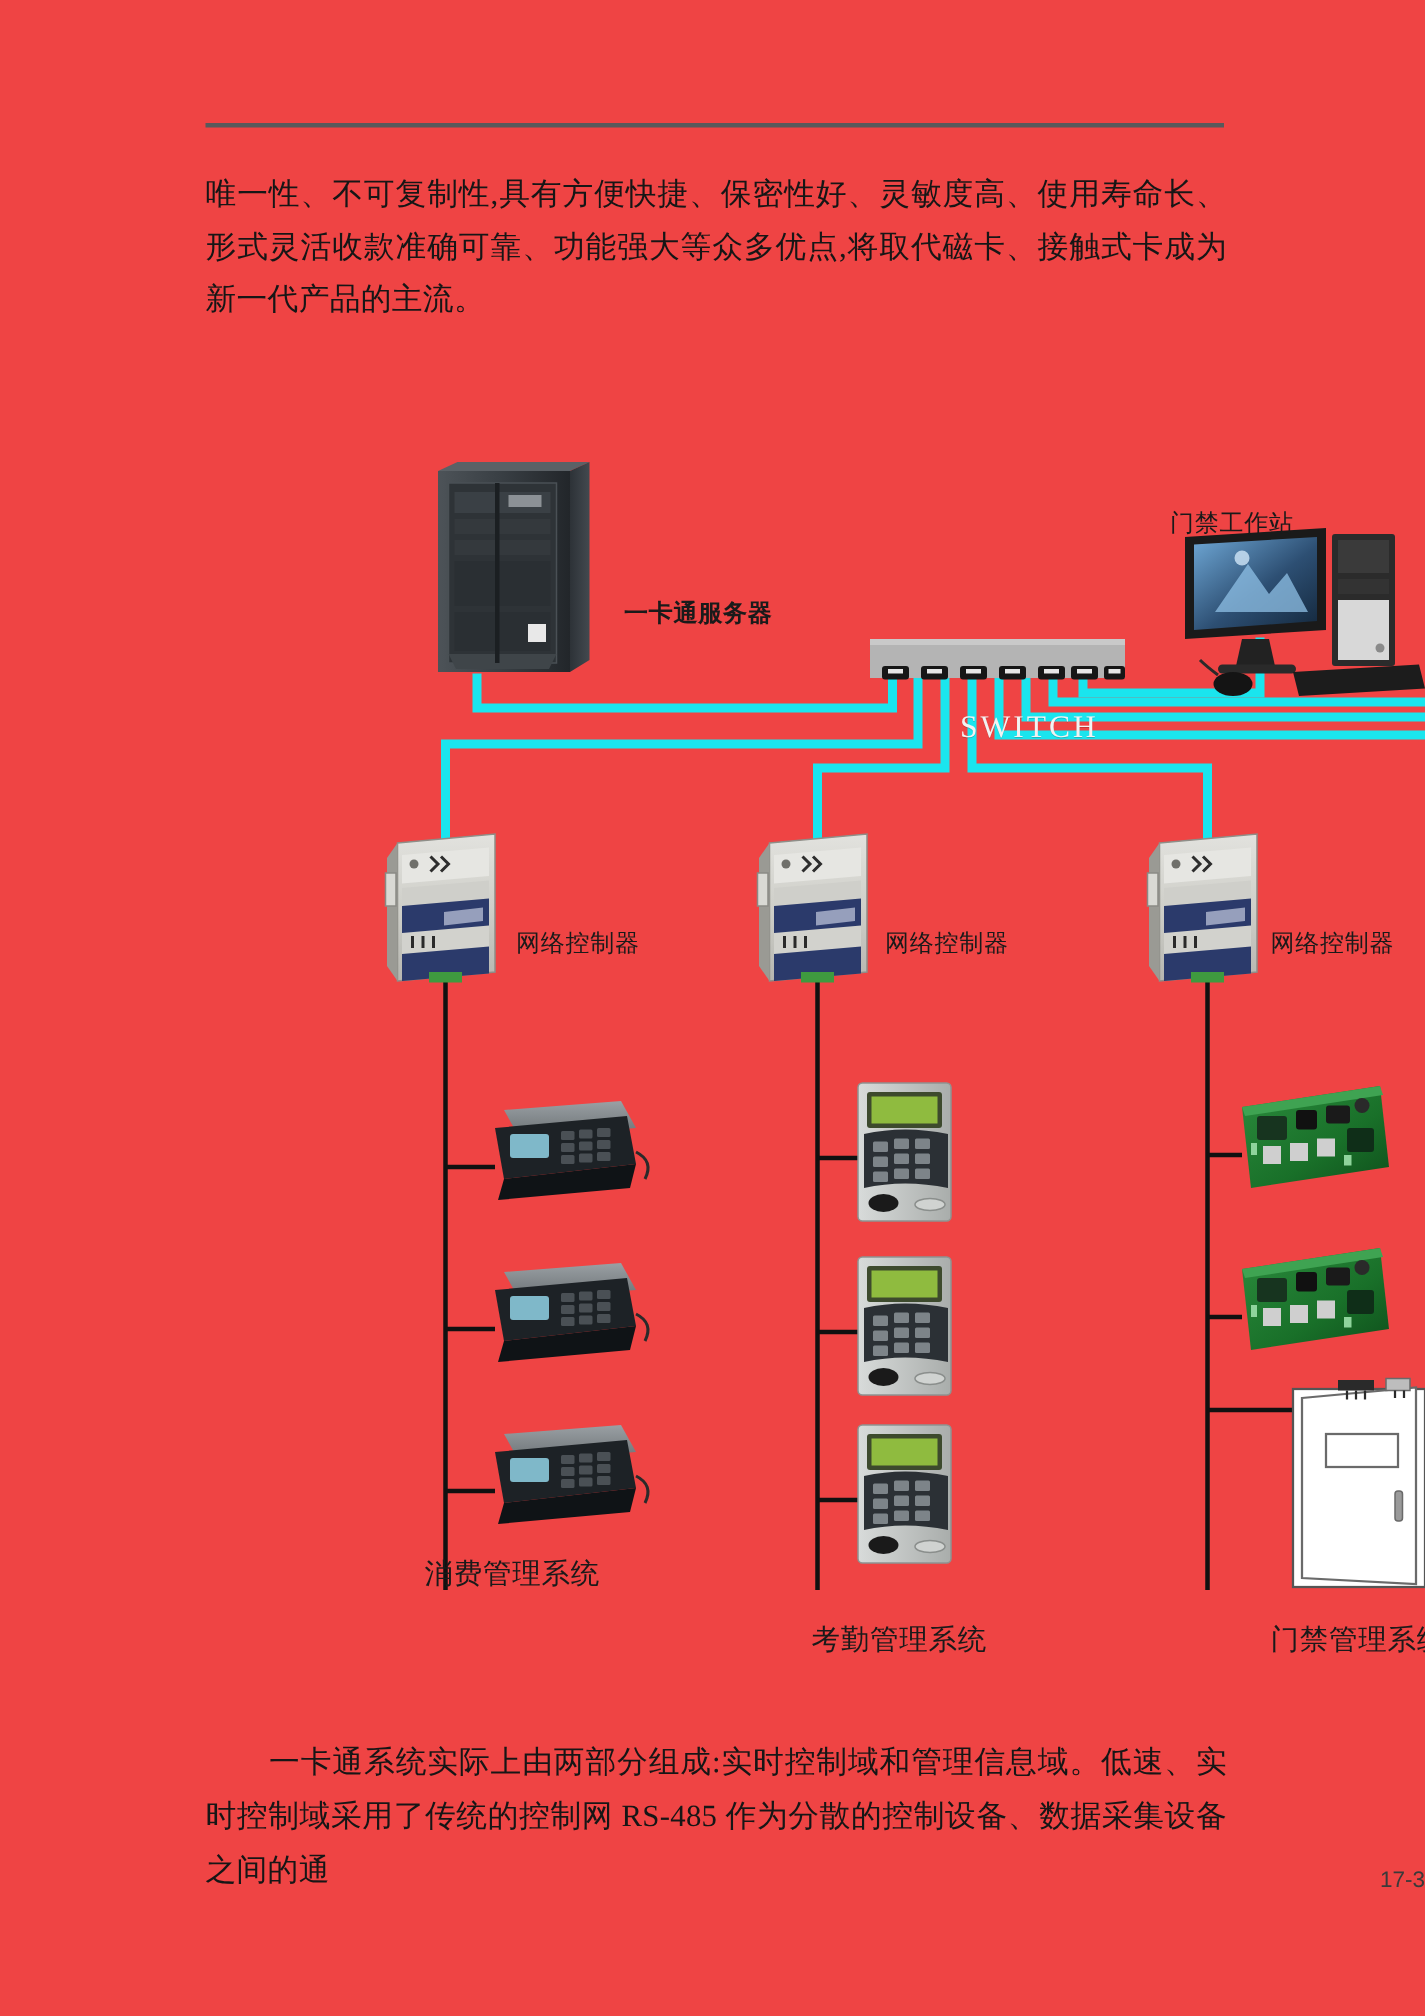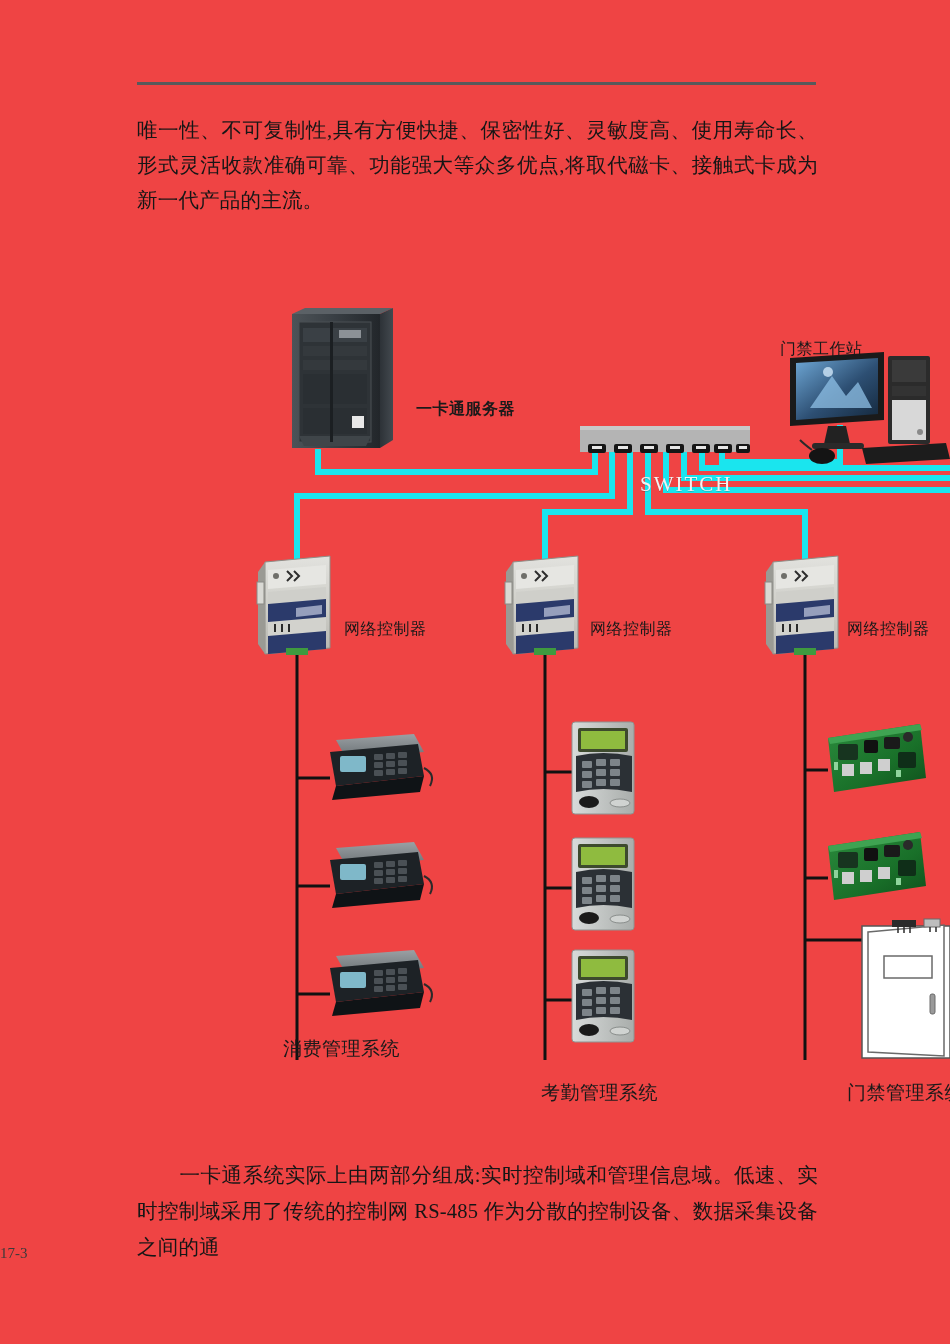--- a/index.html
+++ b/index.html
@@ -51,24 +51,24 @@
     color: #000;
     white-space: pre;
   }
   .heading .num { letter-spacing: 2.5px; }
   .heading .gap { display: inline-block; width: 26px; }
 
   
   .folio {
     position: absolute;
     left: 0; top: 1245px; width: 950px;
-    text-align: left;
+    text-align: right;
     font-size: 15px;
     color: #3a3a3a;
-    font-family: Liberation Serif, serif;
+    font-family: Liberation Sans, sans-serif;
   }
 
   
   .diagram {
     position: absolute;
     left: 0; top: 300px;
     width: 950px; height: 830px;
   }
   .diagram svg { display: block; }
 

